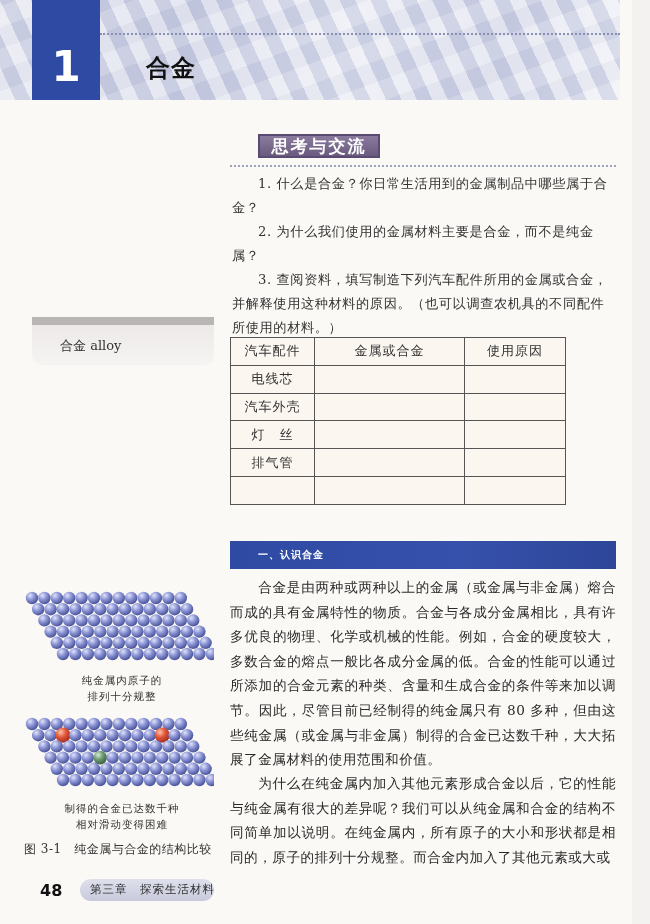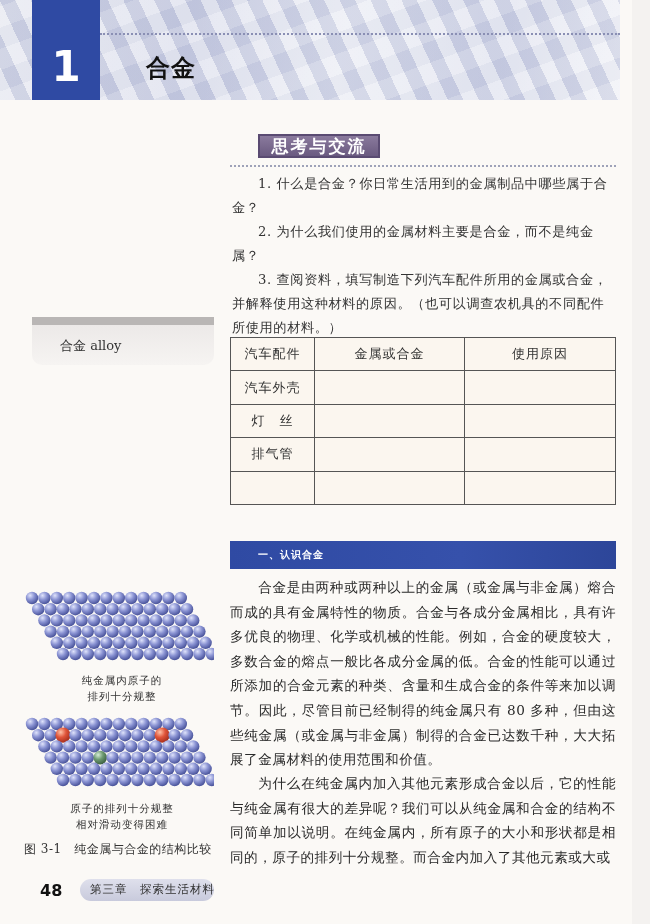--- a/index.html
+++ b/index.html
@@ -66,21 +66,21 @@
     background: linear-gradient(180deg, #ece9e8, #f6f4f2);
     border-top: 8px solid #b9b6b5;
     border-radius: 0 0 10px 10px;
     margin-top: 36px;
   }
   .gloss-text {
     position: absolute; left: 28px; top: 12px; font-size: 13px; color: #333;
   }
   
   table.parts {
-    position: absolute; left: 230px; top: 337px; width: 386px; height: 168px;
+    position: absolute; left: 230px; top: 337px; width: 336px; height: 168px;
     border-collapse: collapse;
     font-size: 13px; color: #333;
     background: #fbf6ef;
   }
   table.parts td, table.parts th {
     border: 1px solid #555; font-weight: normal; text-align: center;
     height: 24px; letter-spacing: 1px;
   }
   table.parts col.c1 { width: 84px; }
   table.parts col.c2 { width: 150px; }
@@ -149,20 +149,25 @@
   <colgroup>
       <col class="c1">
       <col class="c2">
       <col>
     </colgroup>
   <tbody>
       <tr>
     <th>汽车配件</th>
     <th>金属或合金</th>
     <th>使用原因</th>
+  </tr>
+  <tr>
+    <td>电线芯</td>
+    <td></td>
+    <td></td>
   </tr>
   <tr>
     <td>汽车外壳</td>
     <td></td>
     <td></td>
   </tr>
   <tr>
     <td>灯　丝</td>
     <td></td>
     <td></td>
@@ -372,19 +377,19 @@
       <circle cx="113.4" cy="64" r="6.2" fill="url(#ga)"></circle>
       <circle cx="125.8" cy="64" r="6.2" fill="url(#ga)"></circle>
       <circle cx="138.2" cy="64" r="6.2" fill="url(#ga)"></circle>
       <circle cx="150.60000000000002" cy="64" r="6.2" fill="url(#ga)"></circle>
       <circle cx="163" cy="64" r="6.2" fill="url(#ga)"></circle>
       <circle cx="175.4" cy="64" r="6.2" fill="url(#ga)"></circle>
       <circle cx="187.8" cy="64" r="6.2" fill="url(#ga)"></circle>
     </g>
 </svg>
 <div class="cap" style="left:52px;top:800px;width:140px">
-  <div>原子的排列十分规整</div>
+  <div>制得的合金已达数千种</div>
   <div>相对滑动变得困难</div>
 </div>
 <div class="fig-label">图 3-1　纯金属与合金的结构比较</div>
 
 <div class="page-num">48</div>
 <div class="footer-pill">第三章　探索生活材料</div>
 
 </body></html>

